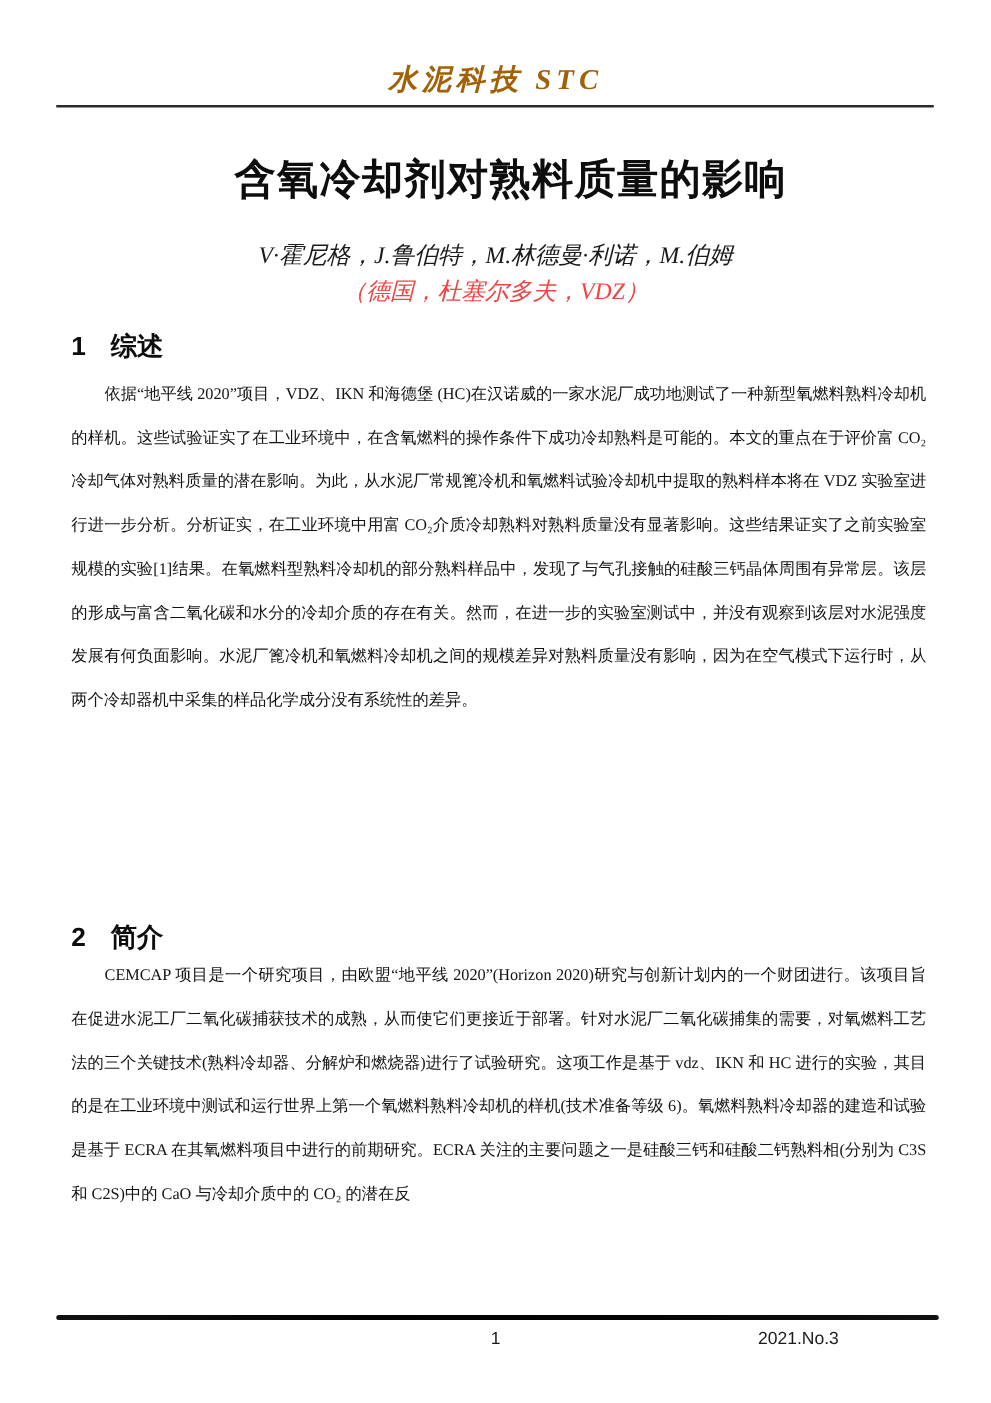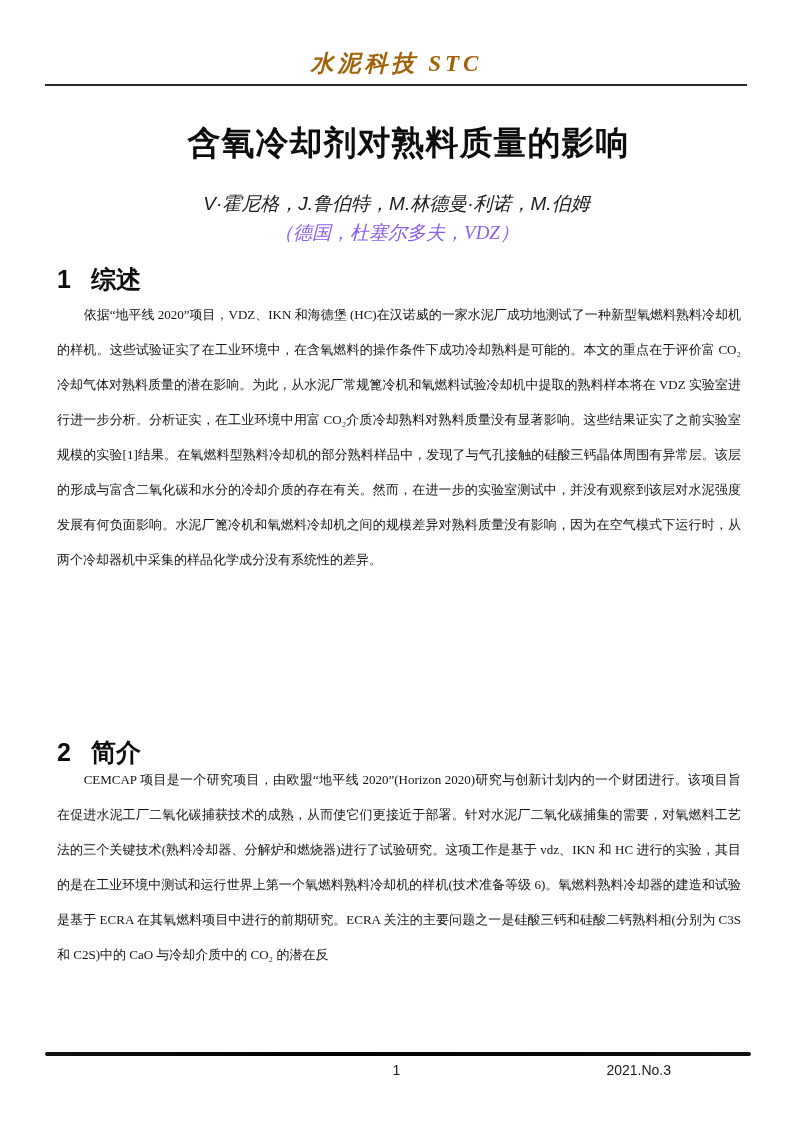--- a/index.html
+++ b/index.html
@@ -50,46 +50,46 @@
     font-size: 33px;
     letter-spacing: 1px;
     color: #0d0d0d;
   }
   .authors-line {
     position: absolute;
     top: 191px;
     left: 0;
     width: 100%;
     text-align: center;
-    font-family: Liberation Sans, sans-serif;
+    font-family: Liberation Serif, serif;
     font-style: italic;
     font-size: 19px;
     color: #1a1a1a;
   }
   .affiliation-line {
     position: absolute;
     top: 220px;
     left: 0;
     width: 100%;
     text-align: center;
     font-family: "Liberation Serif", serif;
     font-style: italic;
     font-size: 19px;
-    color: #8b5cf6;
+    color: #ef4444;
   }
   
   .content {
     position: absolute;
     left: 57px;
     width: 684px;
   }
   .section-heading {
     font-family: "Liberation Sans", sans-serif;
     font-weight: bold;
-    font-size: 25px;
+    font-size: 21px;
     color: #0d0d0d;
     white-space: nowrap;
   }
   .section-heading .sec-num {
     display: inline-block;
     margin-right: 20px;
   }
   .body-paragraph {
     margin: 0;
     font-family: "Liberation Serif", serif;

